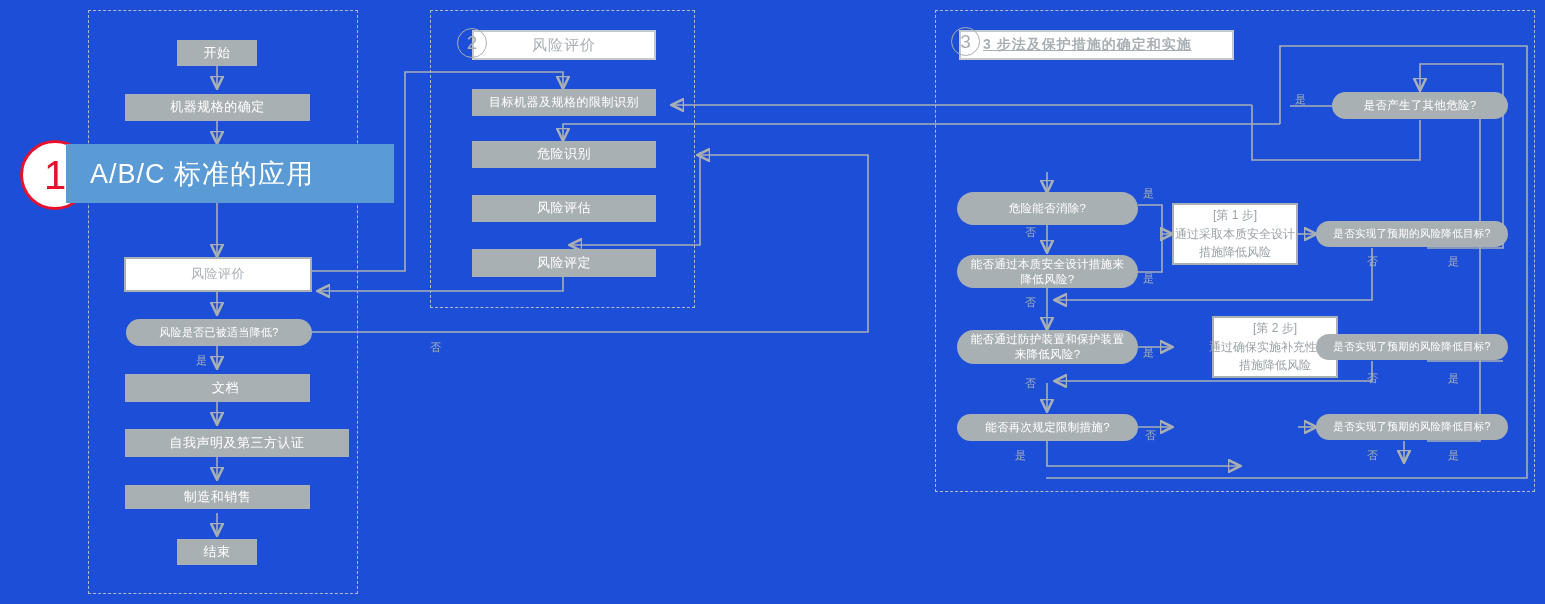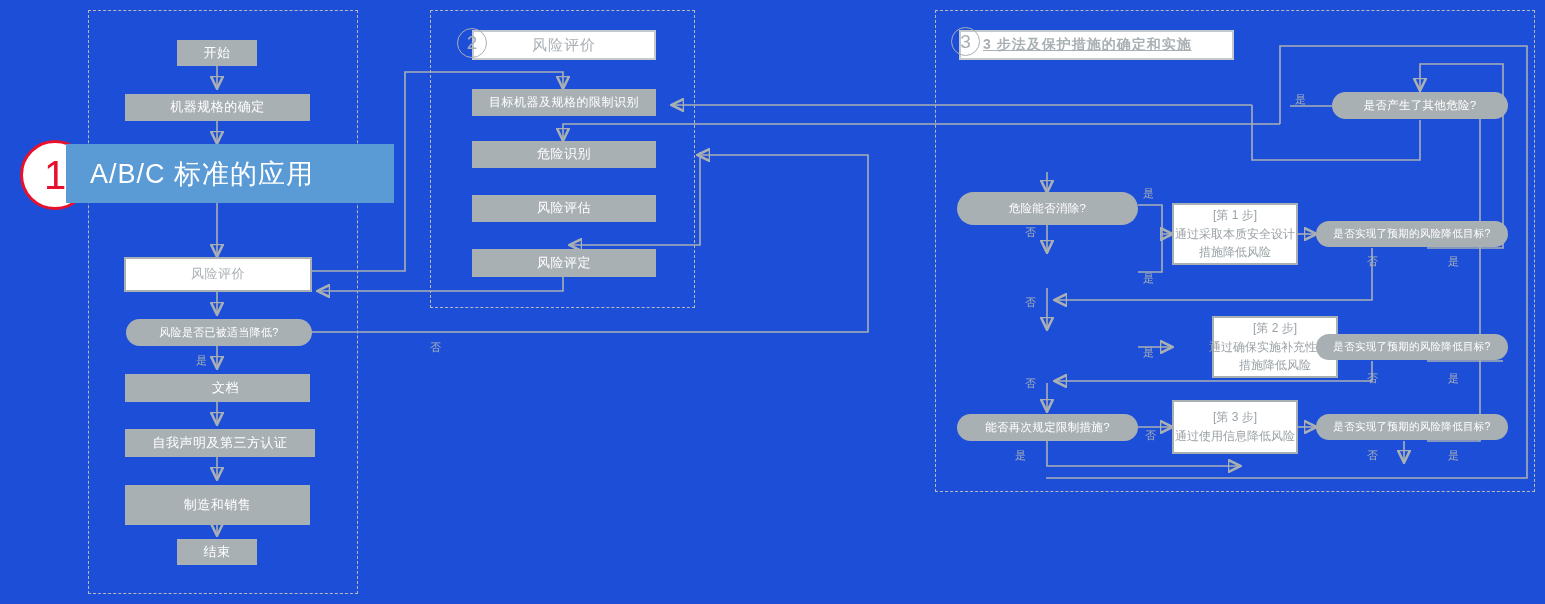--- a/index.html
+++ b/index.html
@@ -134,23 +134,23 @@
   <div class="wbox" style="left:124px;top:257px;width:188px;height:35px;">风险评价</div>
 
   <div class="pill big" style="left:126px;top:319px;width:186px;height:27px;">风险是否已被适当降低?</div>
 
   <div class="lbl" style="left:196px;top:353px;">是</div>
 
   <div class="lbl" style="left:430px;top:340px;">否</div>
 
   <div class="gbox" style="left:125px;top:374px;width:185px;height:28px;padding-left:16px;">文档</div>
 
-  <div class="gbox" style="left:125px;top:429px;width:190px;height:28px;">自我声明及第三方认证</div>
-
-  <div class="gbox" style="left:125px;top:485px;width:185px;height:40px;">制造和销售</div>
+  <div class="gbox" style="left:125px;top:429px;width:224px;height:28px;">自我声明及第三方认证</div>
+
+  <div class="gbox" style="left:125px;top:485px;width:185px;height:24px;">制造和销售</div>
 
   <div class="gbox" style="left:177px;top:539px;width:80px;height:26px;">结束</div>
 
   <div class="titlebox" style="left:472px;top:30px;width:184px;height:30px;">风险评价</div>
   <div class="badge grey" style="left:457px;top:28px;width:30px;height:30px;">2</div>
 
   <div class="gbox small" style="left:472px;top:89px;width:184px;height:27px;">目标机器及规格的限制识别</div>
 
   <div class="gbox" style="left:472px;top:141px;width:184px;height:27px;">危险识别</div>
 
@@ -161,46 +161,48 @@
   <div class="titlebox left" style="left:959px;top:30px;width:275px;height:30px;text-decoration:underline;">3 步法及保护措施的确定和实施</div>
   <div class="badge grey" style="left:951px;top:27px;width:29px;height:29px;">3</div>
 
   <div class="pill" style="left:1332px;top:92px;width:176px;height:27px;">是否产生了其他危险?</div>
   <div class="lbl" style="left:1295px;top:92px;">是</div>
 
   <div class="pill" style="left:957px;top:192px;width:181px;height:33px;">危险能否消除?</div>
   <div class="lbl" style="left:1143px;top:186px;">是</div>
   <div class="lbl" style="left:1025px;top:225px;">否</div>
 
+  <div class="pill" style="left:957px;top:255px;width:181px;height:33px;flex-direction:column;">
+    <span style="display:block;">能否通过本质安全设计措施来降低风险?</span>
+  </div>
   <div class="lbl" style="left:1143px;top:271px;">是</div>
   <div class="lbl" style="left:1025px;top:295px;">否</div>
 
+  <div class="pill" style="left:957px;top:330px;width:181px;height:34px;">
+    <span>能否通过防护装置和保护装置来降低风险?</span>
+  </div>
   <div class="lbl" style="left:1143px;top:345px;">是</div>
   <div class="lbl" style="left:1025px;top:376px;">否</div>
 
   <div class="pill" style="left:957px;top:414px;width:181px;height:27px;">能否再次规定限制措施?</div>
   <div class="lbl" style="left:1145px;top:428px;">否</div>
   <div class="lbl" style="left:1015px;top:448px;">是</div>
 
   <div class="stepbox" style="left:1172px;top:203px;width:126px;height:62px;">
     <span class="sline">[第 1 步]</span>
     <span class="sline">通过采取本质安全设计</span>
     <span class="sline">措施降低风险</span>
   </div>
 
   <div class="stepbox" style="left:1172px;top:316px;width:126px;height:62px;margin-left:40px;">
     <span class="sline">[第 2 步]</span>
     <span class="sline">通过确保实施补充性防护</span>
     <span class="sline">措施降低风险</span>
   </div>
 
-  <div class="stepbox" style="left:1172px;top:400px;width:126px;height:54px;">
-    <span class="sline">[第 3 步]</span>
-    <span class="sline">通过使用信息降低风险</span>
-  </div>
 
   <div class="pill" style="left:1316px;top:221px;width:192px;height:26px;font-size:10.5px;">是否实现了预期的风险降低目标?</div>
   <div class="lbl" style="left:1367px;top:254px;">否</div>
   <div class="lbl" style="left:1448px;top:254px;">是</div>
 
   <div class="pill" style="left:1316px;top:334px;width:192px;height:26px;font-size:10.5px;">是否实现了预期的风险降低目标?</div>
   <div class="lbl" style="left:1367px;top:371px;">否</div>
   <div class="lbl" style="left:1448px;top:371px;">是</div>
 
   <div class="pill" style="left:1316px;top:414px;width:192px;height:26px;font-size:10.5px;">是否实现了预期的风险降低目标?</div>

